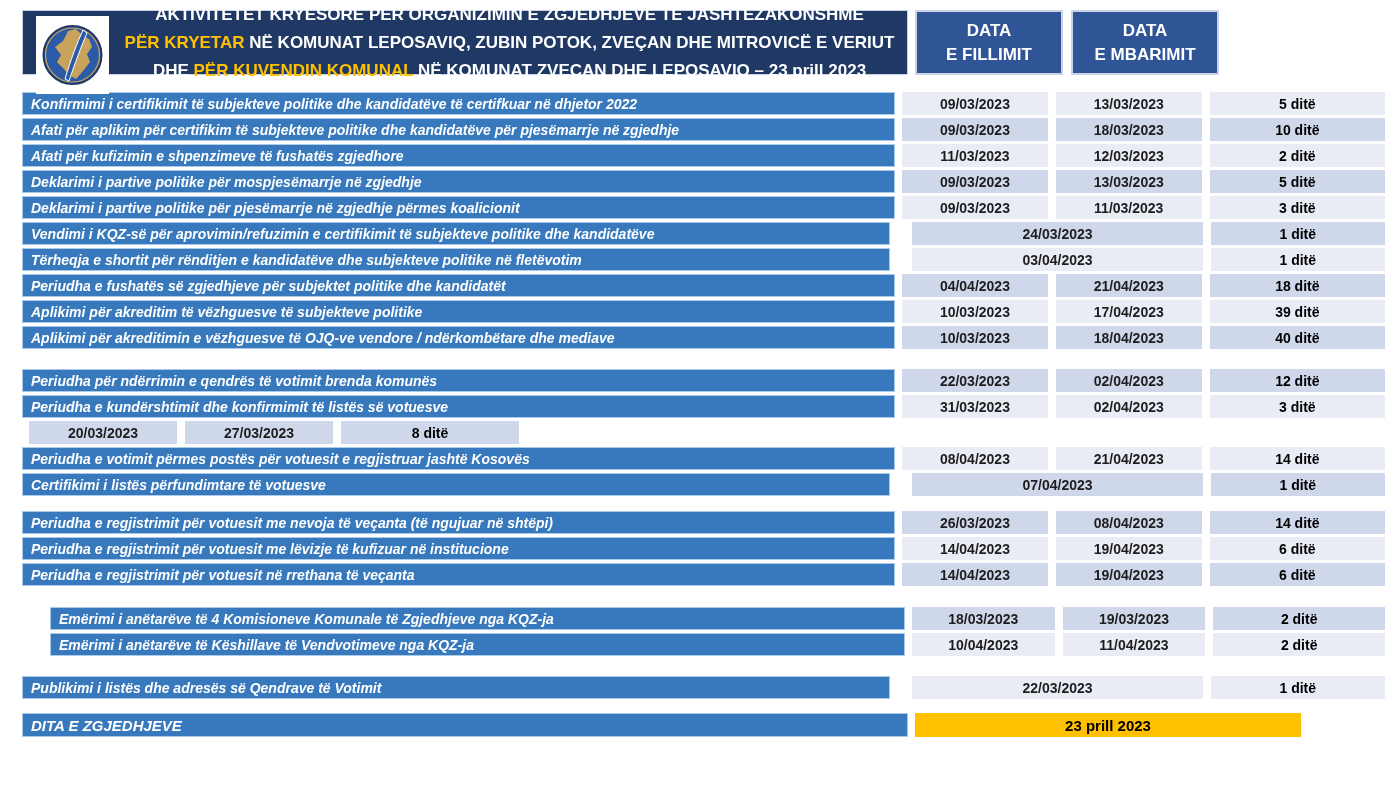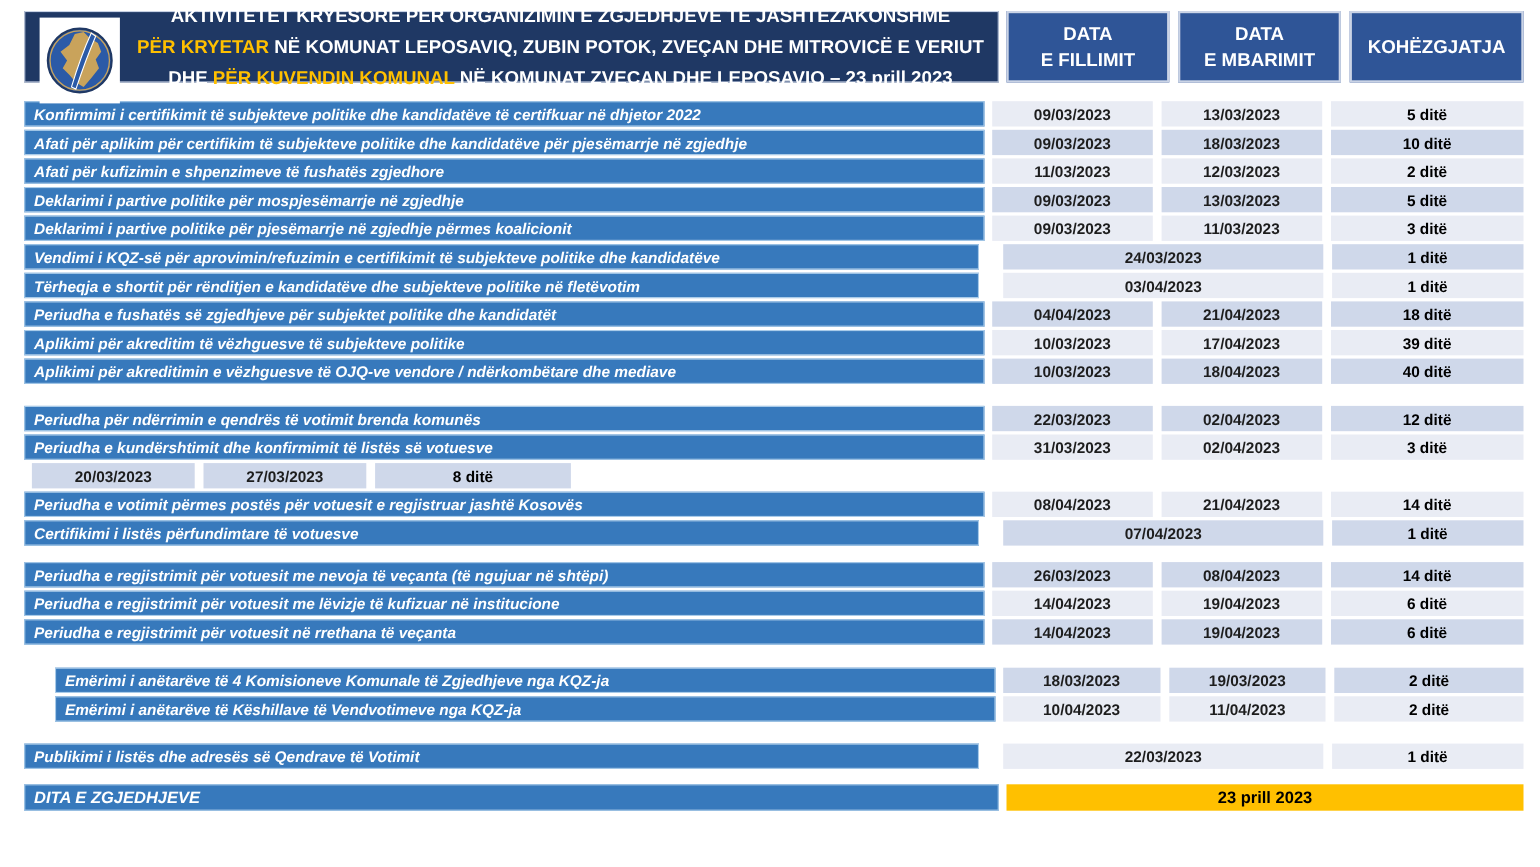--- a/index.html
+++ b/index.html
@@ -52,21 +52,21 @@
   .cell.dark  { background:#CFD8EA; }
   .group:nth-child(1){ margin-bottom:20px; }
   .group:nth-child(2){ margin-bottom:15px; }
   .group:nth-child(3){ margin-bottom:21px; }
   .group:nth-child(4){ margin-bottom:20px;padding-left:28px; }
   .group:nth-child(5){ margin-bottom:14px; }
   
   .final-row { height:24px; }
   .final-row .activity { font-size:15px; }
   .cell.orange {
-    width:470px; margin-left:7px; background:#FFC000;
+    width:386px; margin-left:7px; background:#FFC000;
     font-weight:bold; color:#000000; font-size:15px;
   }
 </style>
 </head>
 <body>
 
 <div class="page">
 
   <div class="header">
     <div class="title-block">
@@ -85,23 +85,20 @@
       </div>
     </div>
     <div class="colhead start">
       <div>DATA</div>
       <div>E FILLIMIT</div>
     </div>
     <div class="colhead end">
       <div>DATA</div>
       <div>E MBARIMIT</div>
     </div>
-    <div class="colhead dur">
-      <div>KOHËZGJATJA</div>
-    </div>
   </div>
 
   <div id="table">
       <div class="group">
         <div class="row">
           <div class="activity">Konfirmimi i certifikimit të subjekteve politike dhe kandidatëve të certifkuar në dhjetor 2022</div>
           <div class="cell start light">09/03/2023</div>
           <div class="cell end light">13/03/2023</div>
           <div class="cell duration light">5 ditë</div>
         </div>

